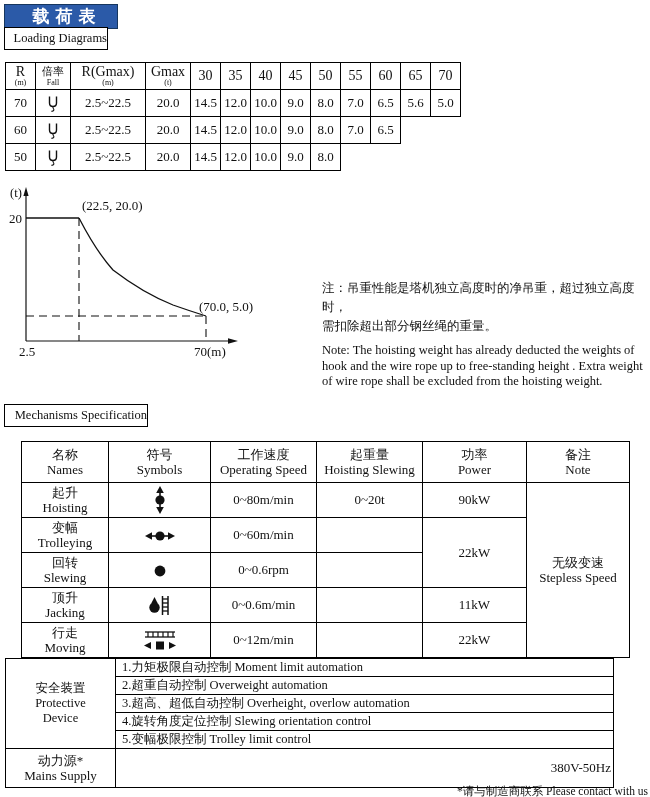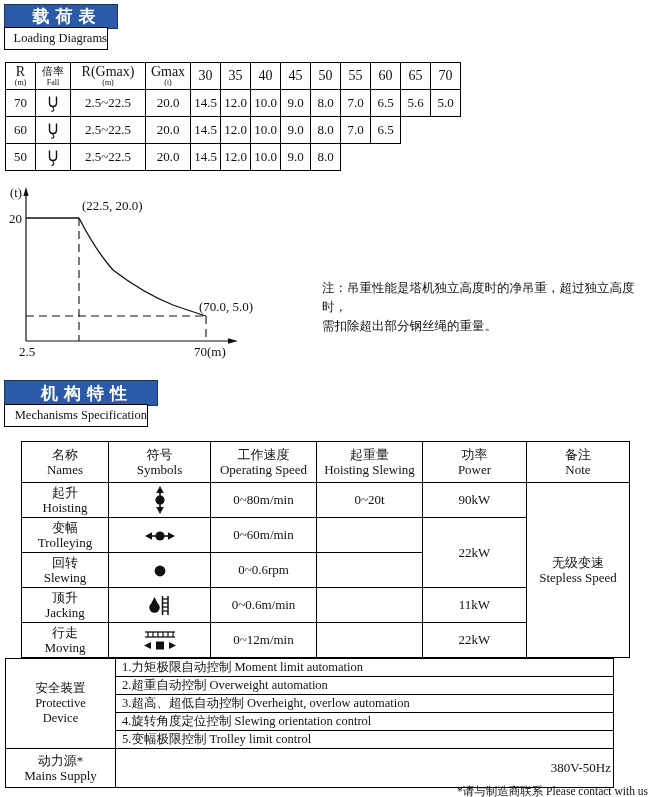--- a/index.html
+++ b/index.html
@@ -185,25 +185,27 @@
     <text x="191" y="128" font-size="13">(70.0, 5.0)</text>
     <text x="11" y="173" font-size="13">2.5</text>
     <text x="186" y="173" font-size="13">70(m)</text>
   </svg>
 
   <div id="notes">
     <div class="note-zh">
       <div>注：吊重性能是塔机独立高度时的净吊重，超过独立高度时，</div>
       <div>需扣除超出部分钢丝绳的重量。</div>
     </div>
+    <div class="note-en">
+      <div>Note: The hoisting weight has already deducted the weights of</div>
+      <div>hook and the wire rope up to free-standing height . Extra weight</div>
+      <div>of wire rope shall be excluded from the hoisting weight.</div>
+    </div>
   </div>
 
-  <div class="blue-title" style="left:4px; top:380px; width:140px; height:24px;">
-    <span>机构特性</span>
-  </div>
   <div class="sub-title" style="left:4px; top:404px; width:142px; height:21px;">
     <span>Mechanisms Specification</span>
   </div>
 
   <table id="mech-table">
     <colgroup>
       <col style="width:87px">
         <col style="width:102px">
         <col style="width:106px">
       <col style="width:106px">

